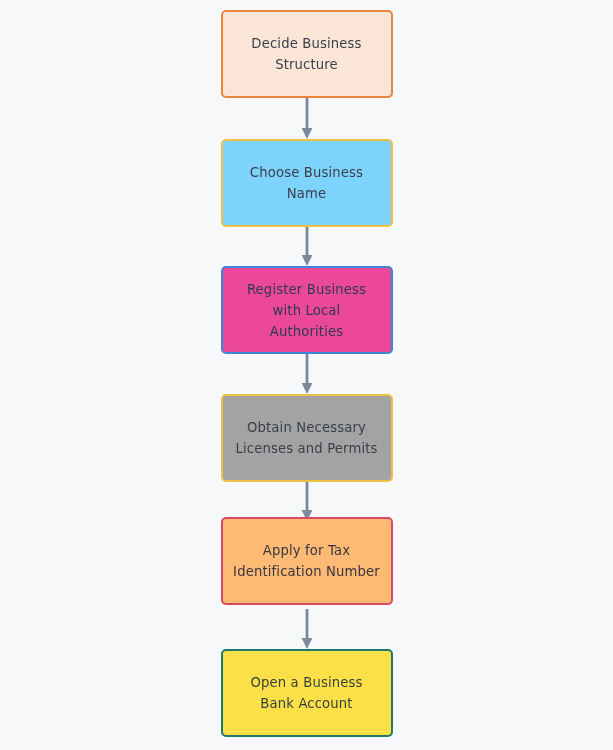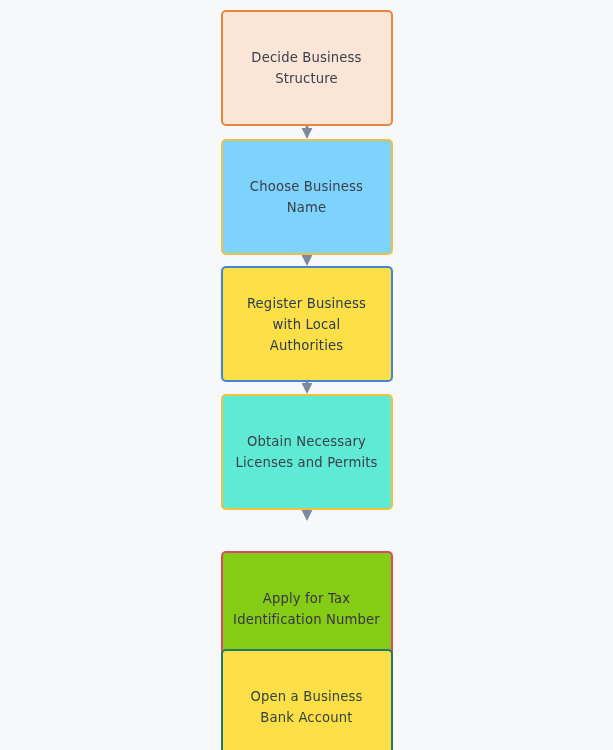--- a/index.html
+++ b/index.html
@@ -19,21 +19,21 @@
     position: relative;
     width: 613px;
     height: 750px;
   }
 
   .node {
     position: absolute;
     left: 50%;
     transform: translateX(-50%);
     width: 172px;
-    height: 116px;
+    height: 88px;
     box-sizing: border-box;
     border-width: 2px;
     border-style: solid;
     border-radius: 5px;
     display: flex;
     align-items: center;
     justify-content: center;
     text-align: center;
   }
 
@@ -94,30 +94,30 @@
       </svg>
     </div>
     <div class="node" style="top: 10px; background: rgb(250, 229, 214); border-color: rgb(232, 135, 60);">
       <div class="node-label" style="color: rgb(58, 63, 75);">Decide Business
 Structure</div>
     </div>
     <div class="node" style="top: 139px; background: #7dd3fc; border-color: rgb(238, 193, 69);">
       <div class="node-label" style="color: rgb(58, 63, 75);">Choose Business
 Name</div>
     </div>
-    <div class="node" style="top: 266px; background: #fde047; border-color: rgb(63, 134, 214);">
+    <div class="node" style="top: 266px; background: #ec4899; border-color: rgb(63, 134, 214);">
       <div class="node-label" style="color: rgb(45, 58, 77);">Register Business
 with Local
 Authorities</div>
     </div>
-    <div class="node" style="top: 394px; background: #5eead4; border-color: rgb(238, 193, 69);">
+    <div class="node" style="top: 394px; background: #a3a3a3; border-color: rgb(238, 193, 69);">
       <div class="node-label" style="color: rgb(58, 63, 75);">Obtain Necessary
 Licenses and Permits</div>
     </div>
-    <div class="node" style="top: 551px; background: #84cc16; border-color: rgb(217, 74, 98);">
+    <div class="node" style="top: 517px; background: #fdba74; border-color: rgb(217, 74, 98);">
       <div class="node-label" style="color: rgb(58, 52, 64);">Apply for Tax
 Identification Number</div>
     </div>
     <div class="node" style="top: 649px; background: #fde047; border-color: rgb(31, 122, 108);">
       <div class="node-label" style="color: rgb(51, 65, 63);">Open a Business
 Bank Account</div>
     </div>
   </div>
 
 </body></html>

